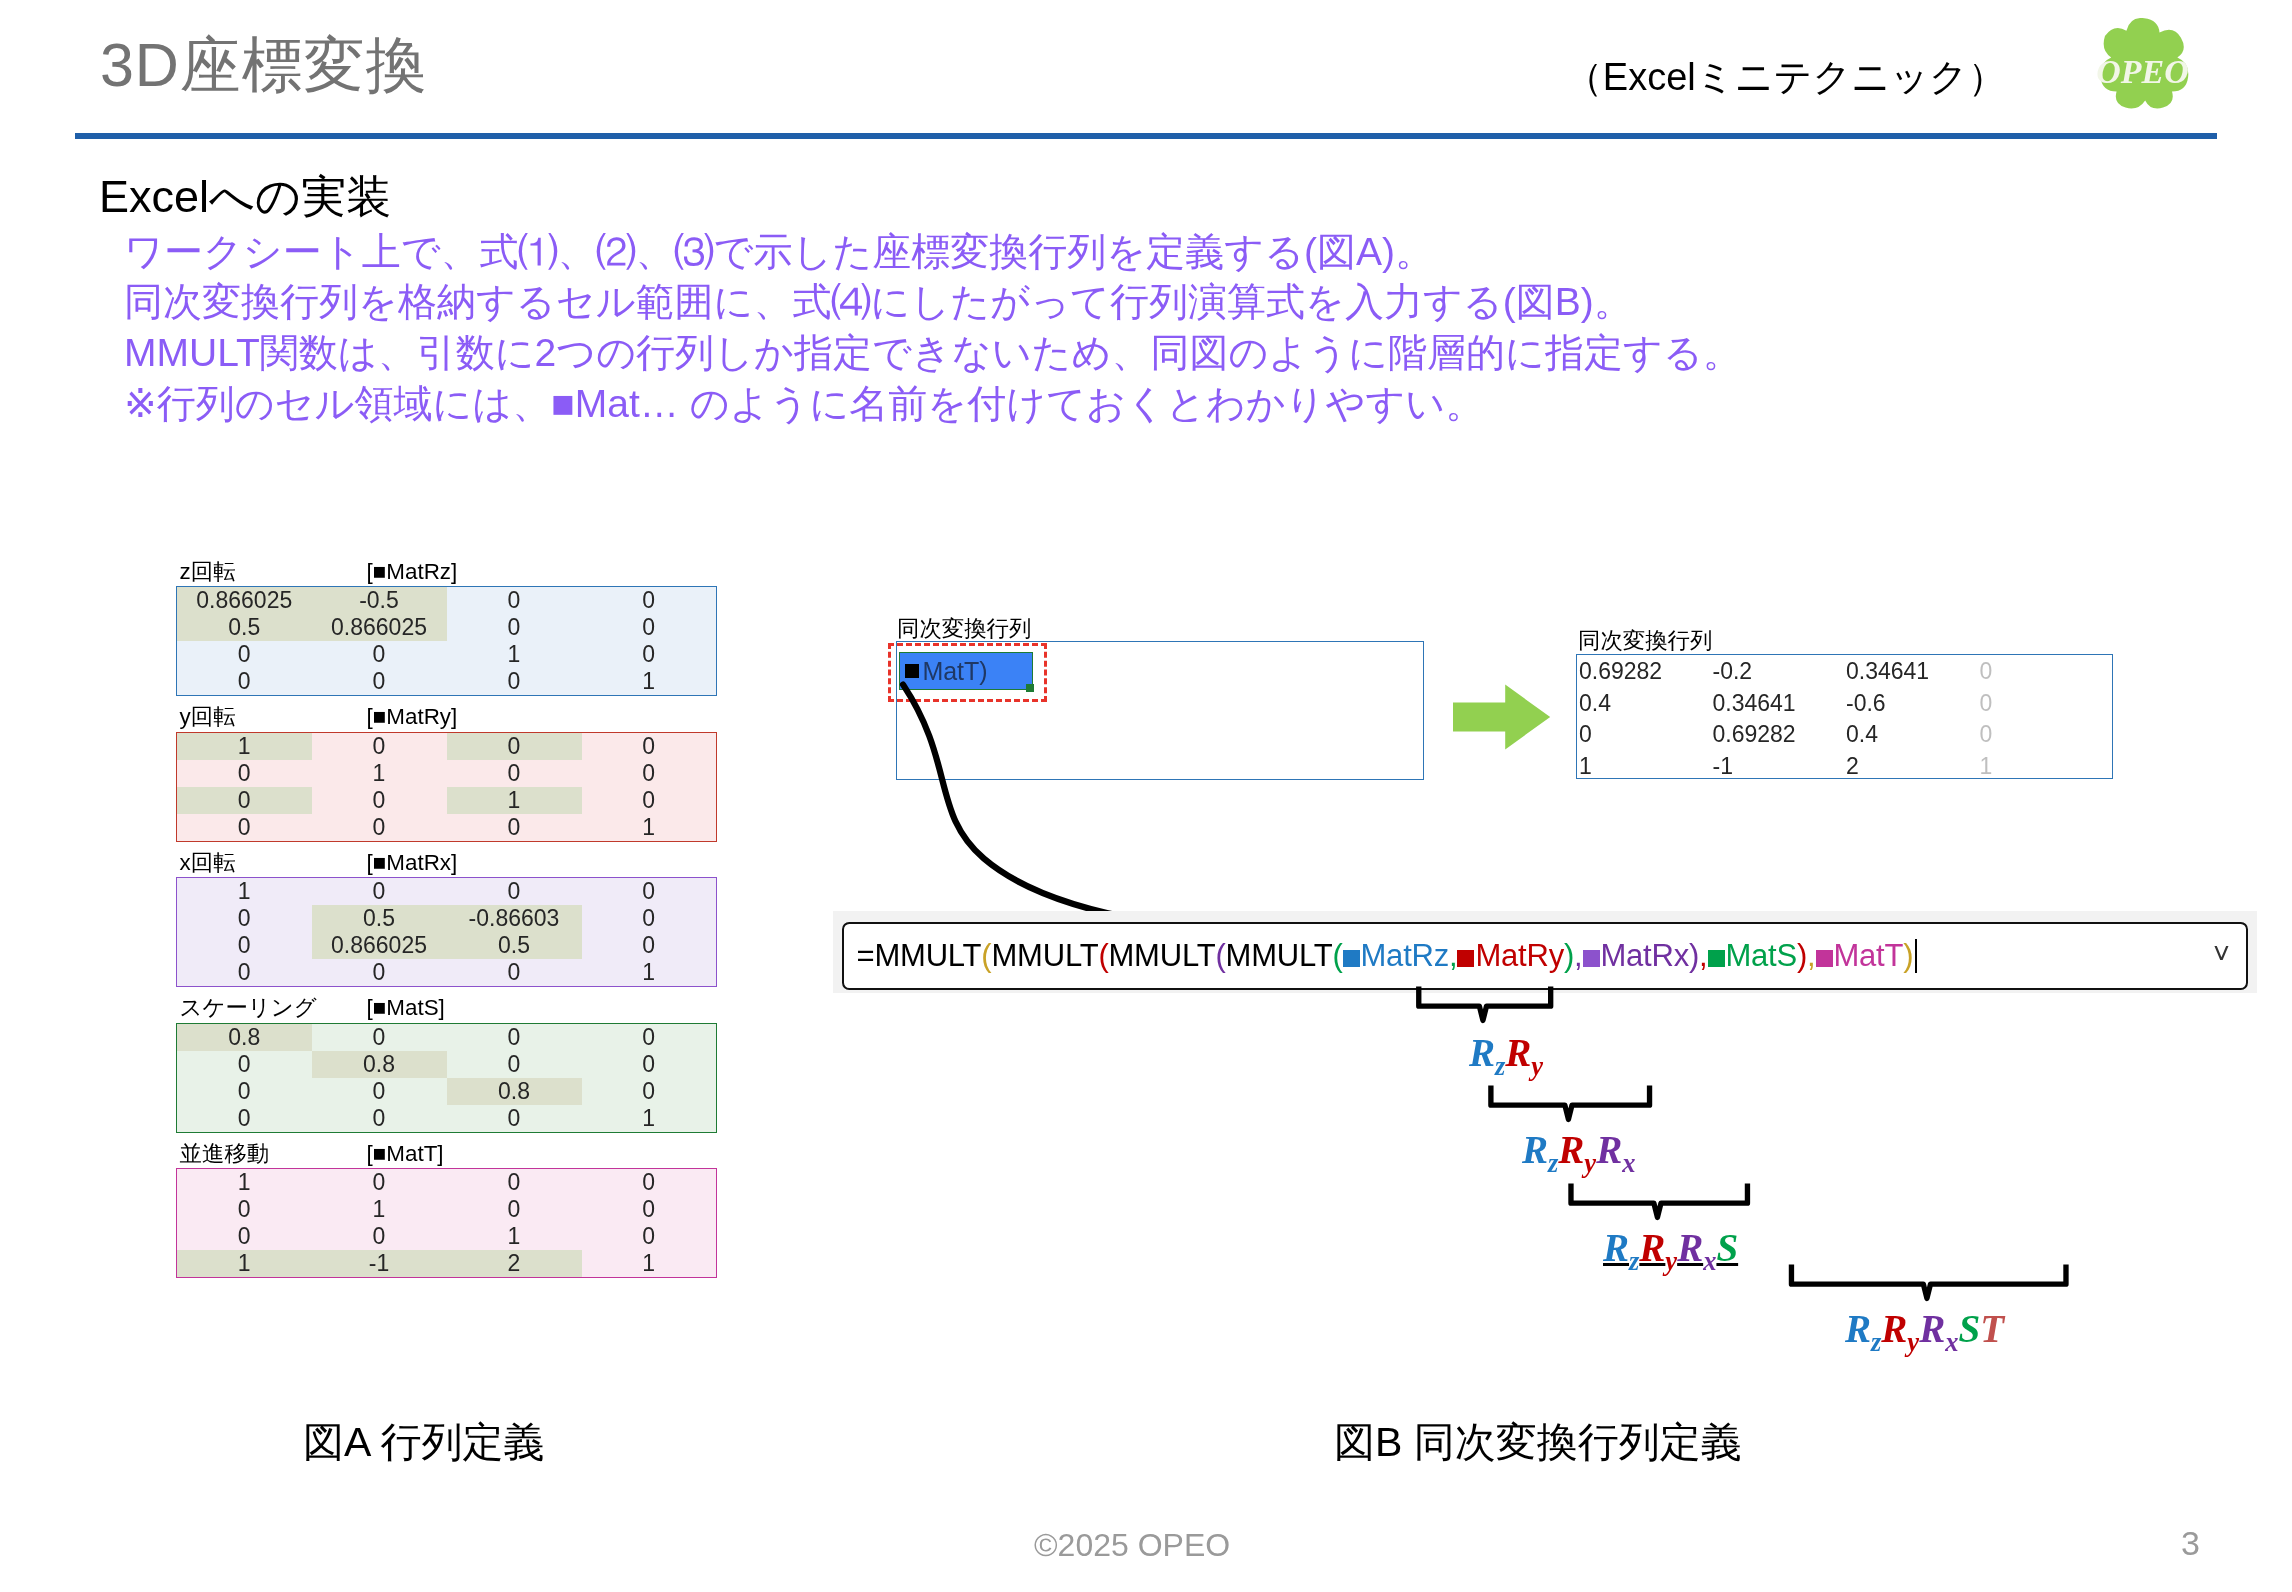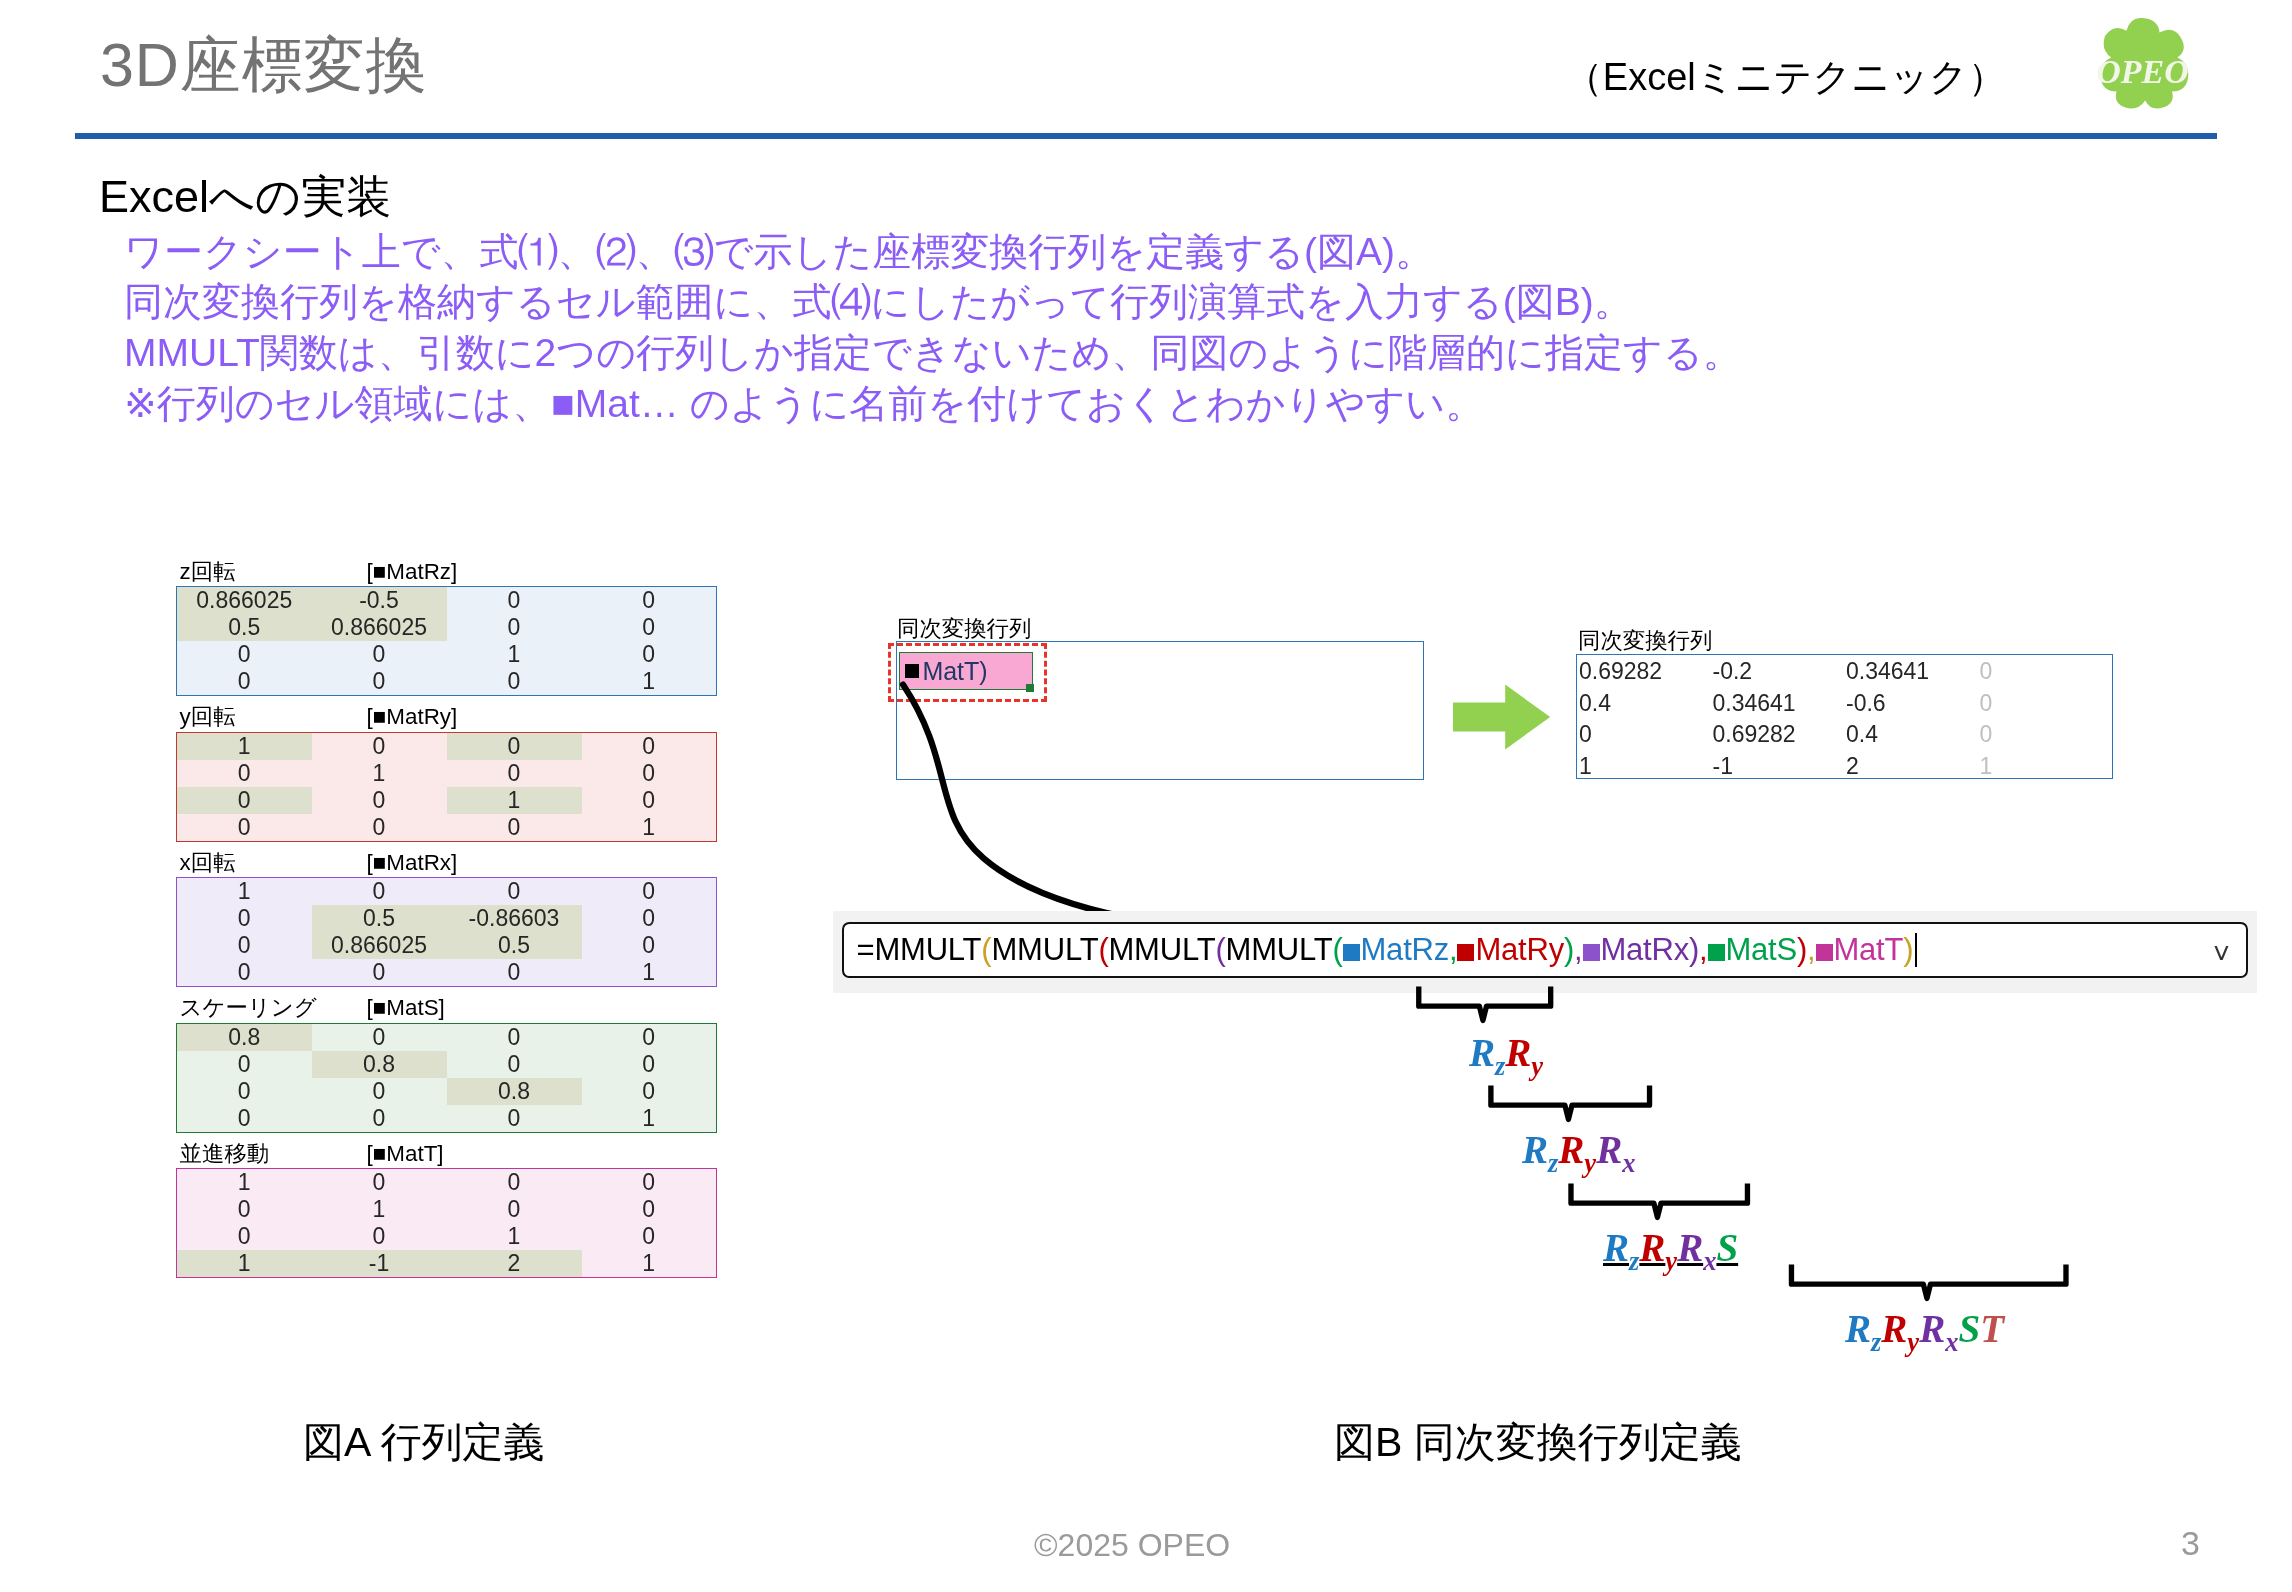--- a/index.html
+++ b/index.html
@@ -65,21 +65,21 @@
   #figB{position:absolute;left:0;top:0;}
 
   .xl-label{position:absolute;font-size:22.4px;color:#000;white-space:nowrap;}
 
   #src-box{
     position:absolute;left:896px;top:641px;width:528px;height:139px;
     border:1.8px solid #2E75B6;background:#fff;box-sizing:border-box;
   }
   #src-cell{
     position:absolute;left:899px;top:652px;width:134px;height:38px;
-    border:1.8px solid #1E7B34;background:#f9a8d4;box-sizing:border-box;
+    border:1.8px solid #1E7B34;background:#3b82f6;box-sizing:border-box;
     display:flex;align-items:center;padding-left:5.4px;
     font-size:25px;color:#1F3864;white-space:nowrap;
   }
   #src-cell .sq{
     display:inline-block;width:13.4px;height:13.4px;background:#000;margin-right:3.6px;
   }
   #src-cell-handle{
     position:absolute;left:1026px;top:684px;width:8px;height:8px;background:#1E7B34;
   }
   #marquee{
@@ -104,21 +104,21 @@
 
   
   #connector{position:absolute;left:878px;top:663px;width:645px;height:269px;}
 
   
   #fbar-strip{
     position:absolute;left:833px;top:911px;width:1424px;height:82px;
     background:#F2F2F2;
   }
   #fbar{
-    position:absolute;left:842px;top:922px;width:1406px;height:56px;
+    position:absolute;left:842px;top:922px;width:1406px;height:68px;
     background:#fff;border:2.7px solid #111;border-radius:7.2px;box-sizing:border-box;
     display:flex;align-items:center;
   }
   #fbar-text{
     font-family:"Liberation Sans","DejaVu Sans",sans-serif;
     font-size:31px;white-space:nowrap;padding-left:12.5px;color:#000;
     letter-spacing:-0.2px;
   }
   #fbar-text .sq{display:inline-block;width:17px;height:17px;vertical-align:-0.9px;margin-right:0.9px;}
   #fbar-caret{

